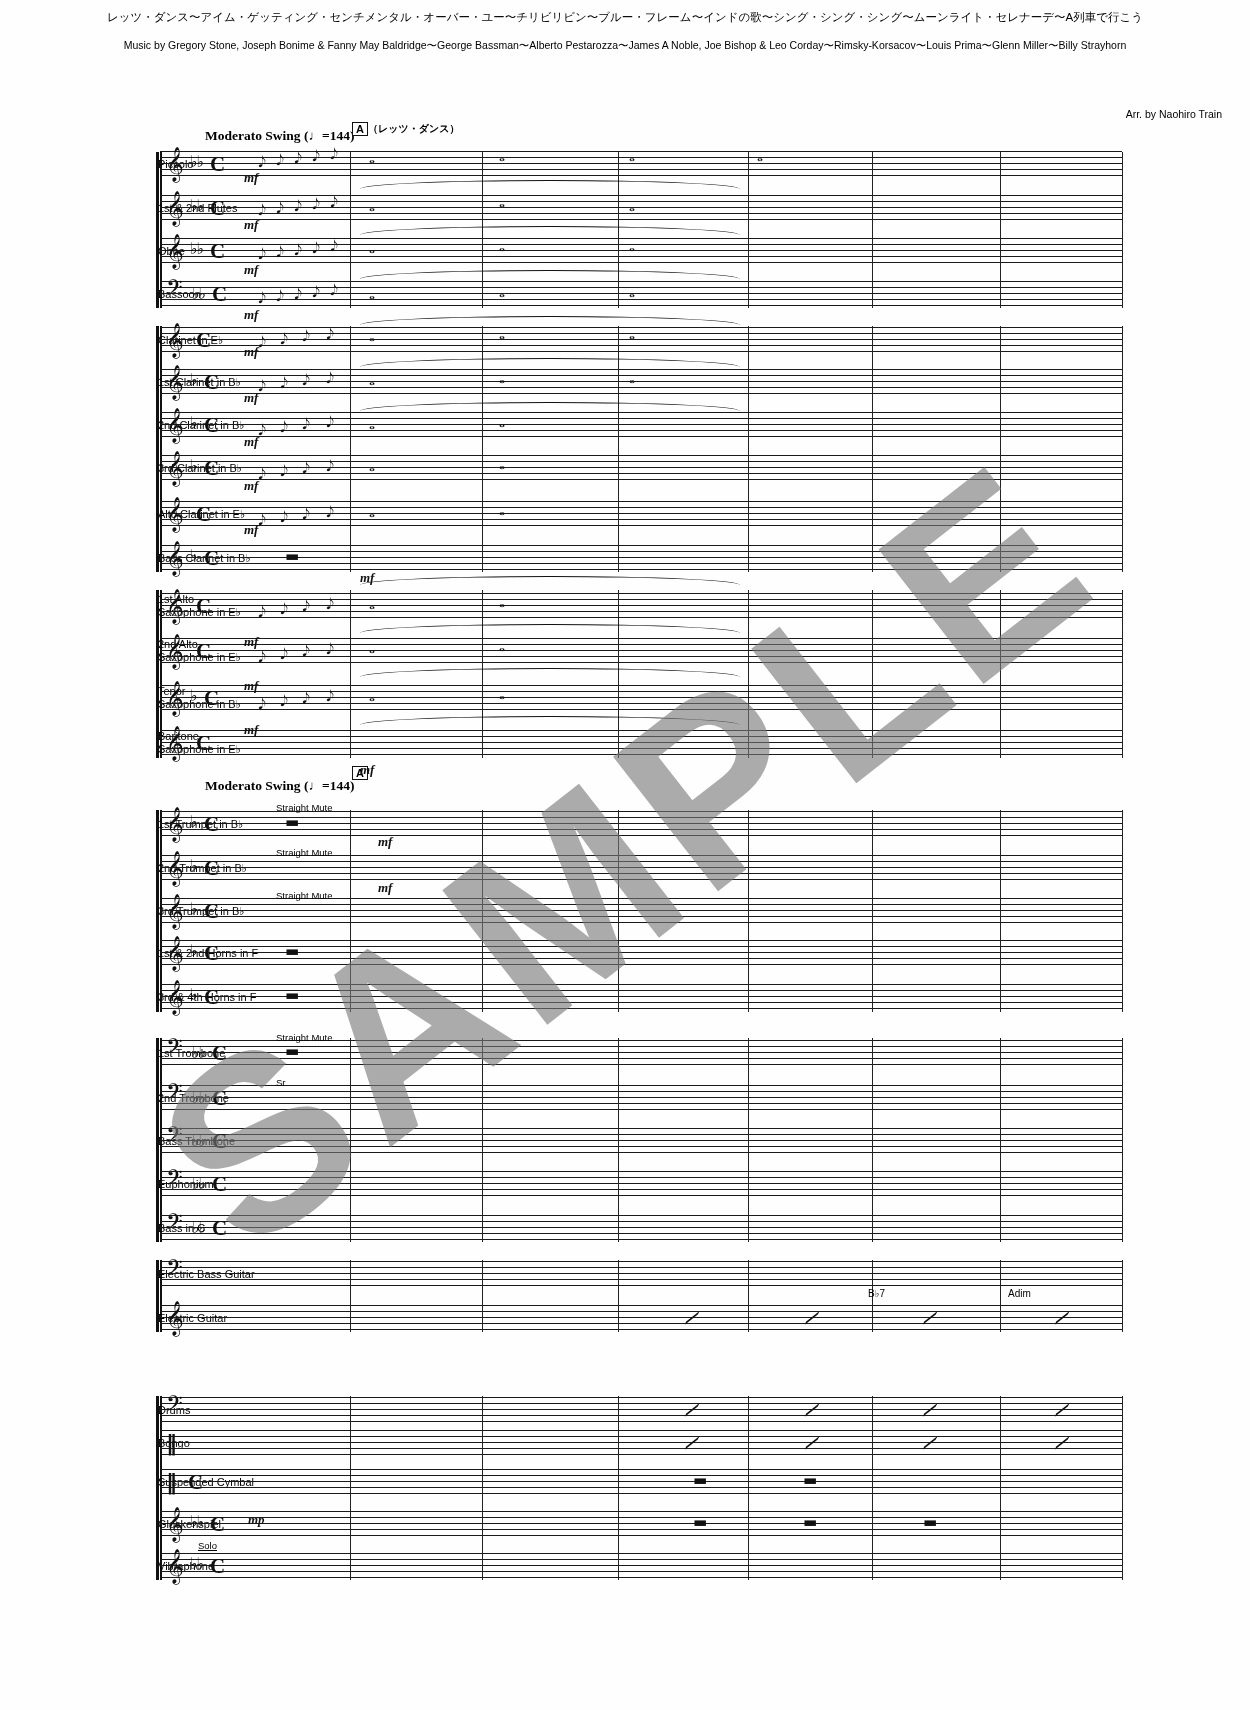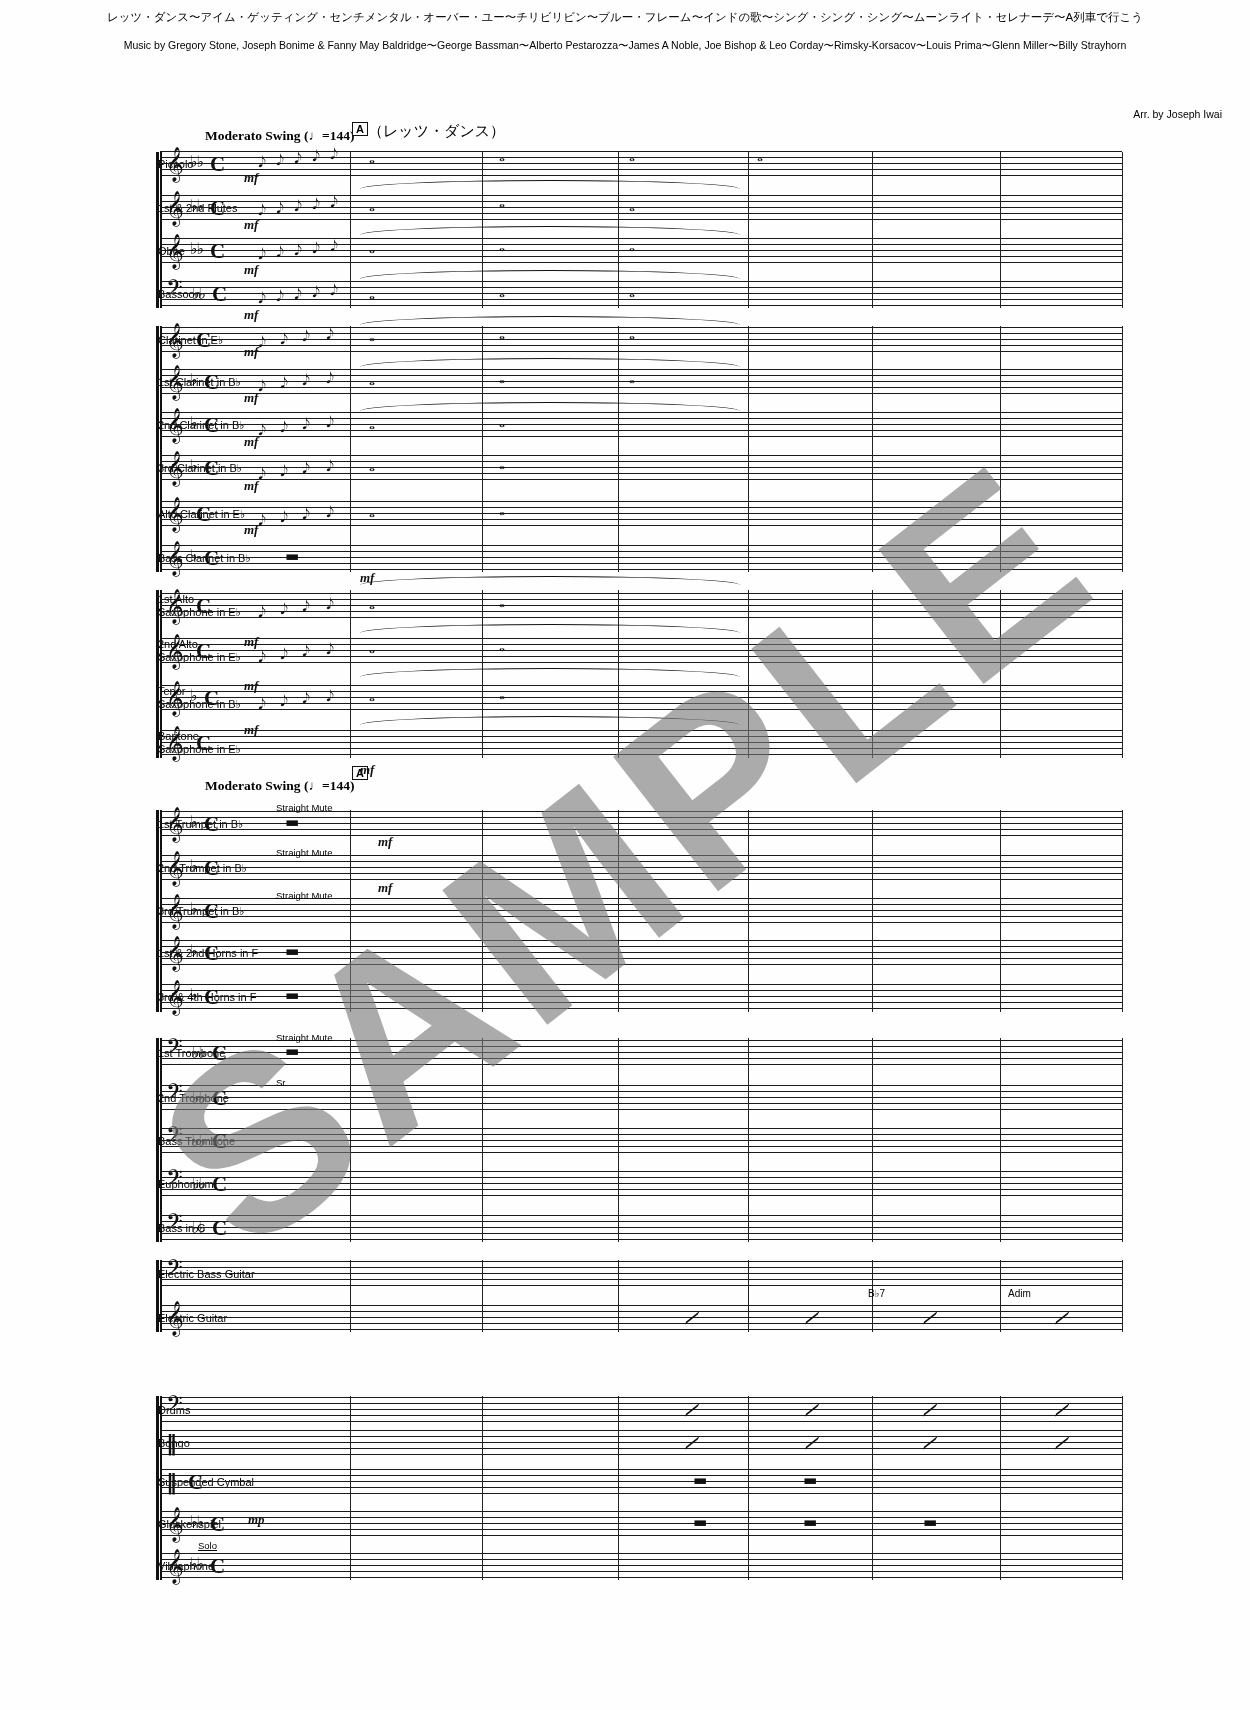--- a/index.html
+++ b/index.html
@@ -152,22 +152,23 @@
   .rehearsal {
     position: absolute;
     font-size: 11px;
     font-weight: bold;
     border: 1.3px solid #111;
     padding: 0 3px;
     background: #fff;
   }
   .section-jp {
     position: absolute;
-    font-size: 15px;
+    font-size: 10px;
     white-space: nowrap;
+    font-weight: bold;
   }
   .dyn {
     position: absolute;
     font-style: italic;
     font-weight: bold;
     font-family: "Liberation Serif", serif;
     font-size: 13px;
     color: #111;
   }
   .tech {
@@ -231,21 +232,21 @@
 </style>
 </head>
 <body>
 
 <div id="score-page">
 
   <div class="header">
     <div class="subtitle-jp">レッツ・ダンス〜アイム・ゲッティング・センチメンタル・オーバー・ユー〜チリビリビン〜ブルー・フレーム〜インドの歌〜シング・シング・シング〜ムーンライト・セレナーデ〜A列車で行こう</div>
     <div class="credits">Music by Gregory Stone, Joseph Bonime &amp; Fanny May Baldridge〜George Bassman〜Alberto Pestarozza〜James A Noble, Joe Bishop &amp; Leo Corday〜Rimsky-Korsacov〜Louis Prima〜Glenn Miller〜Billy Strayhorn</div>
   </div>
-  <div class="arranger">Arr. by Joseph Iwai</div>
+  <div class="arranger">Arr. by Naohiro Train</div>
 
   <div class="score">
 
     <div class="tempo-mark" style="left:205px; top:0px;">Moderato Swing (♩=144)</div>
     <div class="rehearsal" style="left:352px; top:-6px;">A</div>
     <div class="section-jp" style="left:368px; top:-6px;">（レッツ・ダンス）</div>
 
     <div class="tempo-mark" style="left:205px; top:650px;">Moderato Swing (♩=144)</div>
     <div class="rehearsal" style="left:352px; top:638px;">A</div>
 

